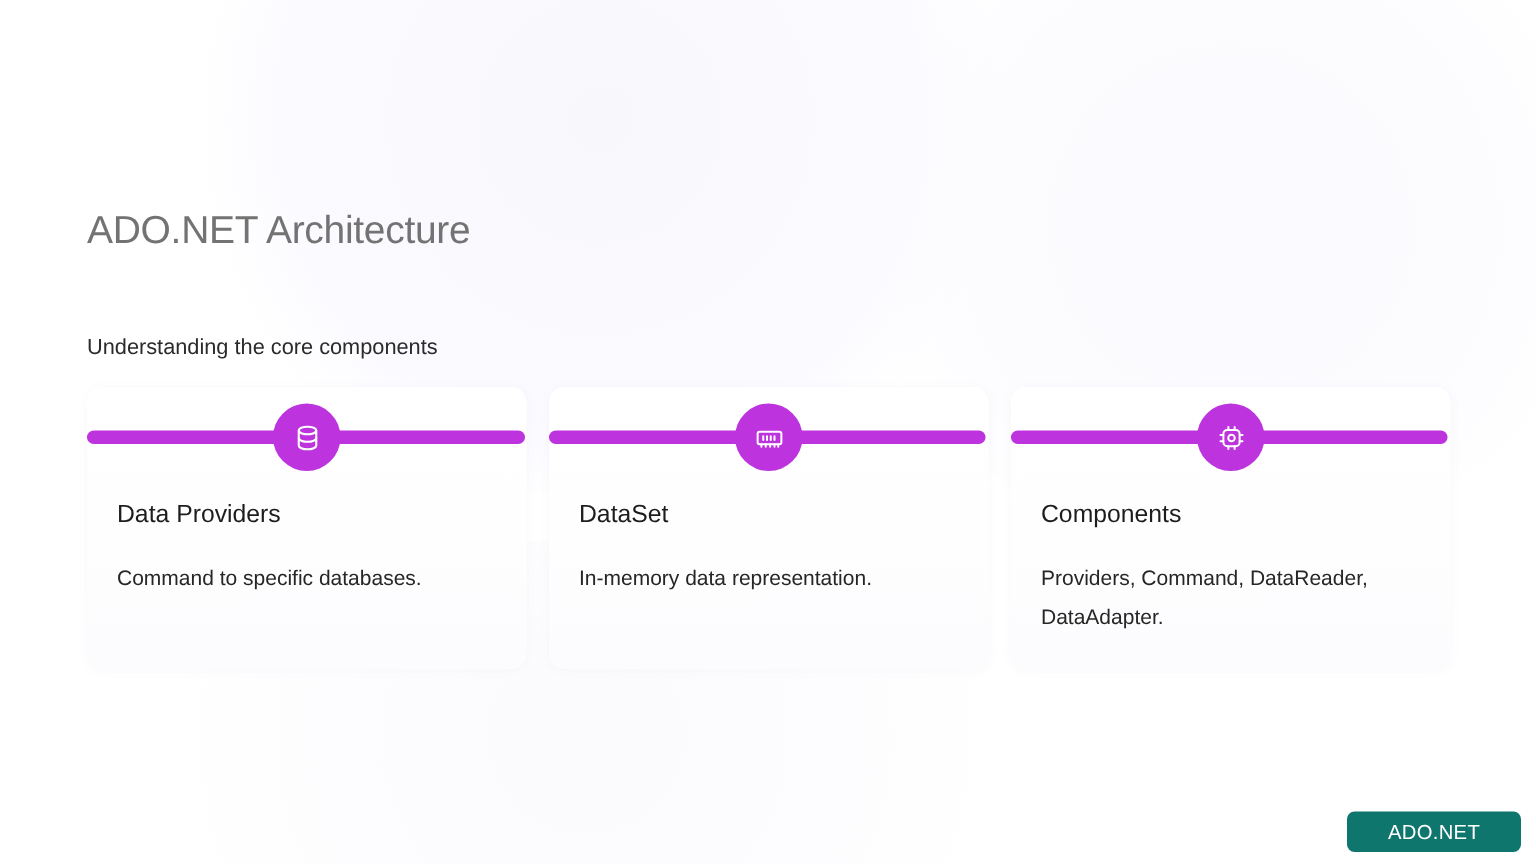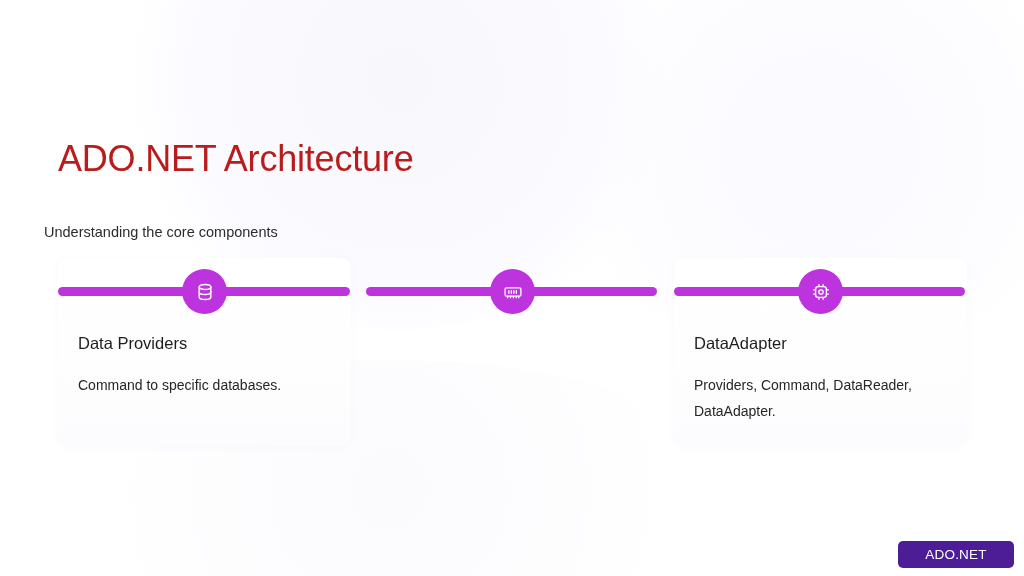--- a/index.html
+++ b/index.html
@@ -48,29 +48,29 @@
     height: 260px;
     border-radius: 50%;
     background: radial-gradient(circle at 50% 50%, #fbfbfe 0%, rgba(253,253,255,0.6) 60%, rgba(255,255,255,0) 76%);
   }
 
   
   .page-title {
     position: absolute;
     left: 58px;
     top: 138px;
-    font-size: 36px;
-    font-weight: 400;
-    color: #b91c1c;
+    font-size: 26px;
+    font-weight: 400;
+    color: #737373;
     letter-spacing: -0.2px;
     white-space: nowrap;
   }
   .page-subtitle {
     position: absolute;
-    left: 44px;
+    left: 58px;
     top: 224px;
     font-size: 14.5px;
     font-weight: 400;
     color: #2b2b2b;
     white-space: nowrap;
   }
 
   
   .cards {
     position: absolute;
@@ -143,21 +143,21 @@
   }
 
   
   .footer-badge {
     position: absolute;
     left: 898px;
     top: 541px;
     width: 116px;
     height: 27px;
     border-radius: 5px;
-    background: #4c1d95;
+    background: #0f766e;
     color: #ffffff;
     font-size: 13.5px;
     display: flex;
     align-items: center;
     justify-content: center;
     letter-spacing: 0.2px;
     text-align: right;
   }
 </style>
 </head>
@@ -182,33 +182,37 @@
   <div class="bubble bubble-1">
     <span>
       <svg width="20" height="20" viewBox="0 0 24 24" fill="none" stroke="#ffffff" stroke-width="1.7" stroke-linecap="round" stroke-linejoin="round">
         <ellipse cx="12" cy="6" rx="7" ry="3"></ellipse>
         <path d="M5 6v12c0 1.66 3.13 3 7 3s7-1.34 7-3V6"></path>
         <path d="M5 12c0 1.66 3.13 3 7 3s7-1.34 7-3"></path>
       </svg>
     </span>
   </div>
 
+  <div class="card card-2">
+    <div class="card-title">DataSet</div>
+    <div class="card-desc">In-memory data representation.</div>
+  </div>
   <div class="bar bar-2"></div>
   <div class="bubble bubble-2">
     <span>
       <svg width="20" height="20" viewBox="0 0 24 24" fill="none" stroke="#ffffff" stroke-width="1.6" stroke-linecap="round" stroke-linejoin="round">
         <rect x="2.5" y="7" width="19" height="10" rx="1.6"></rect>
         <path d="M7 10.5v3M10 10.5v3M13 10.5v3M16 10.5v3"></path>
         <path d="M5.5 17v2M9 17v2M12.5 17v2M16 17v2M19 17v2"></path>
       </svg>
     </span>
   </div>
 
   <div class="card card-3">
-    <div class="card-title">DataAdapter</div>
+    <div class="card-title">Components</div>
     <div class="card-desc">Providers, Command, DataReader, DataAdapter.</div>
   </div>
   <div class="bar bar-3"></div>
   <div class="bubble bubble-3">
     <span>
       <svg width="20" height="20" viewBox="0 0 24 24" fill="none" stroke="#ffffff" stroke-width="1.6" stroke-linecap="round" stroke-linejoin="round">
         <rect x="5.5" y="5.5" width="13" height="13" rx="3.2"></rect>
         <circle cx="12" cy="12" r="2.6"></circle>
         <path d="M9.5 3.2v2.3M14.5 3.2v2.3M9.5 18.5v2.3M14.5 18.5v2.3"></path>
         <path d="M3.2 9.5h2.3M3.2 14.5h2.3M18.5 9.5h2.3M18.5 14.5h2.3"></path>

